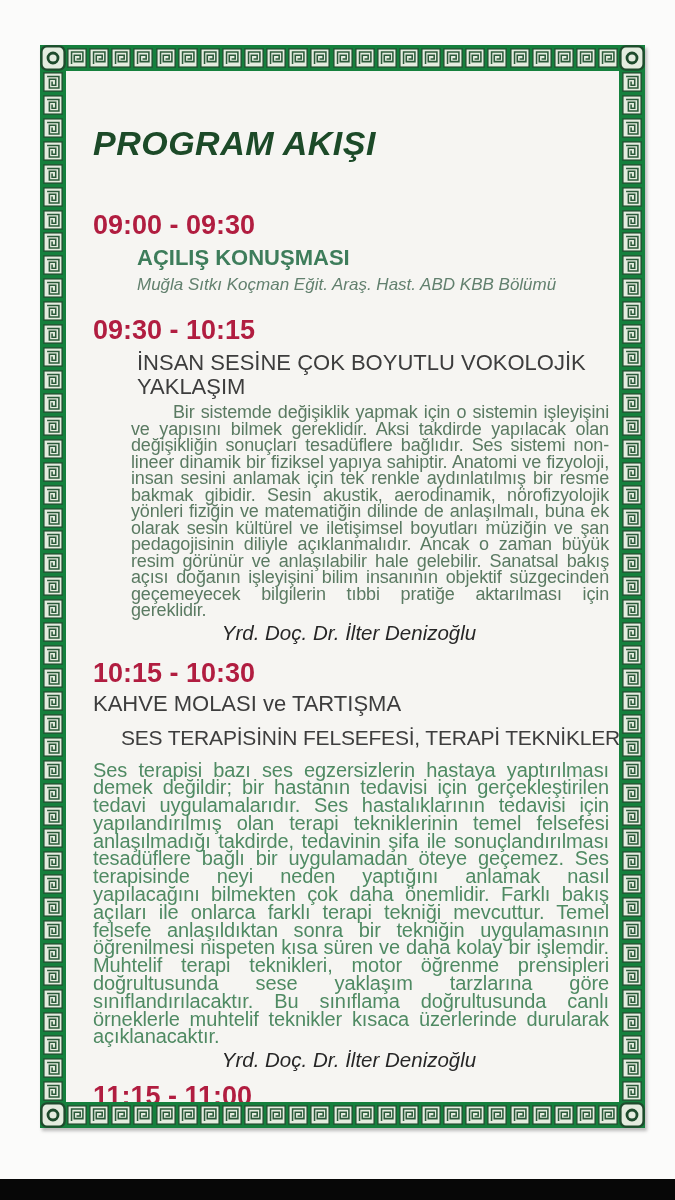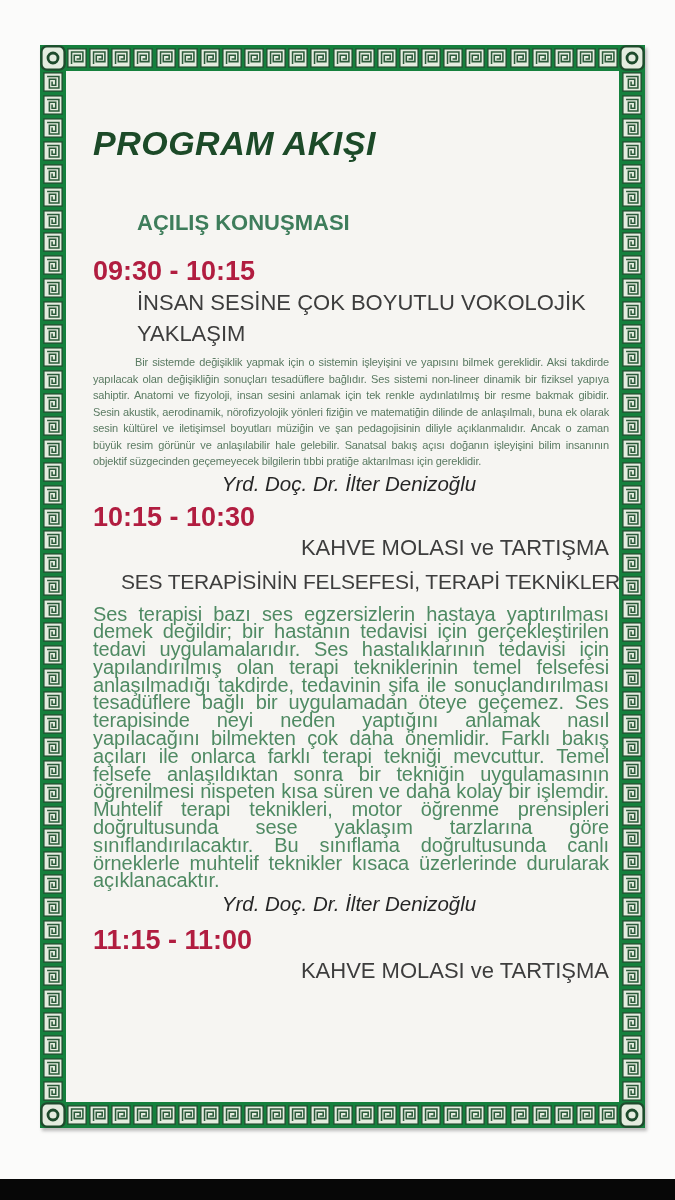--- a/index.html
+++ b/index.html
@@ -38,32 +38,32 @@
   .page-title{
     margin:0;font-size:34px;line-height:44px;font-weight:bold;font-style:italic;
     color:#1c4a28;letter-spacing:.5px;
   }
   .time{font-size:27px;line-height:32px;font-weight:bold;color:#b11d40;}
   .indent{margin-left:44px;}
   .s-title-green{font-size:22px;line-height:28px;color:#3e7d5b;margin-top:3px;font-weight:bold;}
   .s-speaker-green{font-size:20.5px;line-height:26px;font-weight:bold;font-style:italic;color:#2f6136;margin-top:3px;}
   .s-affil{font-size:17px;line-height:22px;font-style:italic;color:#62806e;margin-top:2px;}
   .s-title-gray{font-size:22px;line-height:28px;color:#3d3d3d;}
-  .title-wrap{max-width:470px;line-height:31px;}
+  .title-wrap{max-width:470px;line-height:24px;margin-top:5px;}
   .title-long{font-size:21px;letter-spacing:-.2px;white-space:nowrap;margin-left:28px;margin-top:4px;line-height:25px;}
   .para{text-align:justify;}
-  .para1{font-size:11px;line-height:16.5px;letter-spacing:-.15px;color:#5a7a62;text-indent:42px;margin-top:5px;}
+  .para1{font-size:18px;line-height:16.5px;letter-spacing:-.15px;color:#5a7a62;text-indent:42px;margin-top:5px;margin-left:38px;}
   .para2{font-size:20px;line-height:17.8px;letter-spacing:-.1px;color:#4f8a63;margin-top:12px;}
   .sig{text-align:center;font-weight:normal;font-style:italic;color:#262626;font-size:20.5px;line-height:26px;margin-top:1px;padding-right:4px;}
   .b0{margin-top:44px;}
   .b1{margin-top:18px;}
-  .b2{margin-top:4px;}
+  .b2{margin-top:11px;}
   .b3{margin-top:7px;}
   .b4{margin-top:7px;}
-  .kahve{margin-top:1px;text-align:right;}
+  .kahve{margin-top:1px;}
   .letterbox{position:absolute;left:0;bottom:0;width:675px;height:21px;background:#070707;}
 </style>
 </head>
 <body>
 
 <div class="frame">
   <div class="strip strip-top">
       <svg viewBox="0 0 22 22" xmlns="http://www.w3.org/2000/svg">
     <rect x="1" y="1" width="20" height="20" fill="#e4ecdf" stroke="#1e4b2c" stroke-width="1.4"></rect>
     <path d="M5 17.5 V4.5 H17.5 V15 H8 V8 H14.5 V12 H10.5" fill="none" stroke="#2a5939" stroke-width="1.7"></path>
@@ -653,21 +653,23 @@
       <svg viewBox="0 0 26 26" xmlns="http://www.w3.org/2000/svg">
     <rect x="1.4" y="1.4" width="23.2" height="23.2" rx="5.5" fill="#e4ecdf" stroke="#1e4b2c" stroke-width="2.4"></rect>
     <circle cx="13" cy="13" r="5" fill="none" stroke="#1e4b2c" stroke-width="2.8"></circle>
   </svg>
     </div>
 
   <div class="inner">
     <h1 class="page-title">PROGRAM AKIŞI</h1>
 
     <div class="session b0">
+      <div class="time">09:00 - 09:30</div>
       <div class="s-title-green indent">AÇILIŞ KONUŞMASI</div>
+      <div class="s-affil indent">Muğla Sıtkı Koçman Eğit. Araş. Hast. ABD KBB Bölümü</div>
     </div>
 
     <div class="session b1">
       <div class="time">09:30 - 10:15</div>
       <div class="s-title-gray indent title-wrap">İNSAN SESİNE ÇOK BOYUTLU VOKOLOJİK YAKLAŞIM</div>
       <div class="para para1">Bir sistemde değişiklik yapmak için o sistemin işleyişini ve yapısını bilmek gereklidir. Aksi takdirde yapılacak olan değişikliğin sonuçları tesadüflere bağlıdır. Ses sistemi non-lineer dinamik bir fiziksel yapıya sahiptir. Anatomi ve fizyoloji, insan sesini anlamak için tek renkle aydınlatılmış bir resme bakmak gibidir. Sesin akustik, aerodinamik, nörofizyolojik yönleri fiziğin ve matematiğin dilinde de anlaşılmalı, buna ek olarak sesin kültürel ve iletişimsel boyutları müziğin ve şan pedagojisinin diliyle açıklanmalıdır. Ancak o zaman büyük resim görünür ve anlaşılabilir hale gelebilir. Sanatsal bakış açısı doğanın işleyişini bilim insanının objektif süzgecinden geçemeyecek bilgilerin tıbbi pratiğe aktarılması için gereklidir.</div>
       <div class="sig">Yrd. Doç. Dr. İlter Denizoğlu</div>
     </div>
 
     <div class="session b2">

